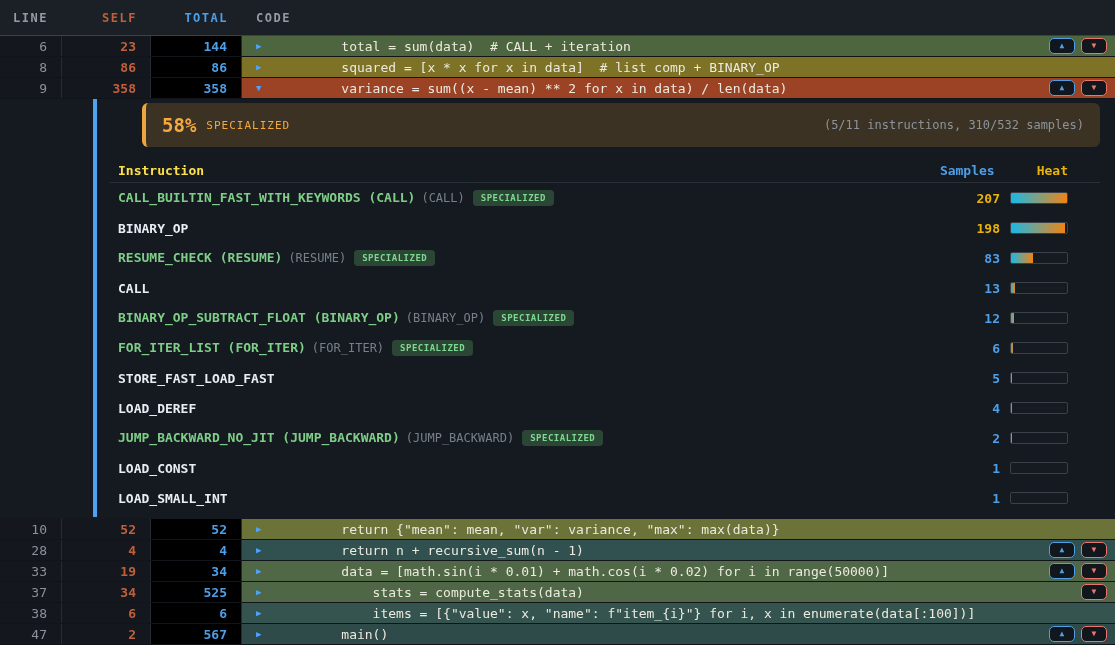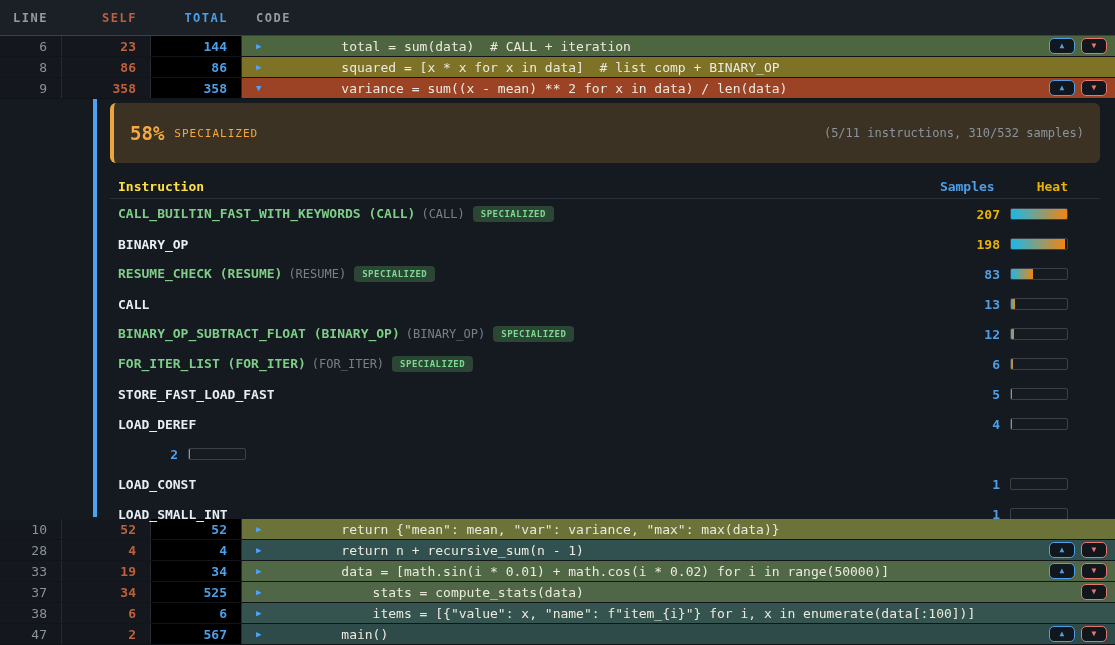--- a/index.html
+++ b/index.html
@@ -53,23 +53,23 @@
   
   .panel {
     position: relative; height: 420px; background: #151a21;
     padding: 4px 15px 0 110px;
   }
   .panel::before {
     content: ""; position: absolute; left: 93px; top: 0; bottom: 2px;
     width: 4px; background: #4da3f0;
   }
   .banner {
-    height: 60px; background: #3b3223;
+    height: 44px; background: #3b3223;
     border-left: 4px solid #eda53f; border-radius: 6px;
-    display: flex; align-items: center; padding: 0 16px;
+    display: flex; align-items: center; padding: 0 16px; margin-left: 32px;
   }
   .pct { font-size: 19px; font-weight: bold; color: #f5a93f; }
   .pct-label { font-size: 11px; color: #f5a93f; letter-spacing: 1px; margin-left: 10px; }
   .banner-stats { margin-left: auto; font-size: 12px; color: #8b949e; }
 
   .itable-head {
     display: flex; align-items: center; height: 24px; margin-top: 12px;
     padding: 0 32px 0 8px; border-bottom: 1px solid #2a3037;
     font-size: 13px; font-weight: bold;
   }
@@ -209,20 +209,21 @@
         </div>
       </div>
       <div class="irow">
         <div class="iname"><span class="nm">LOAD_DEREF</span></div>
         <div class="isamples">4</div>
         <div class="iheat">
           <div class="ifill" style="width: 1.9%;"></div>
         </div>
       </div>
       <div class="irow">
+        <div class="iname"><span class="nm spec">JUMP_BACKWARD_NO_JIT (JUMP_BACKWARD)</span><span class="base">(JUMP_BACKWARD)</span><span class="badge">SPECIALIZED</span></div>
         <div class="isamples">2</div>
         <div class="iheat">
           <div class="ifill" style="width: 1%;"></div>
         </div>
       </div>
       <div class="irow">
         <div class="iname"><span class="nm">LOAD_CONST</span></div>
         <div class="isamples">1</div>
         <div class="iheat">
           <div class="ifill" style="width: 0.5%;"></div>

